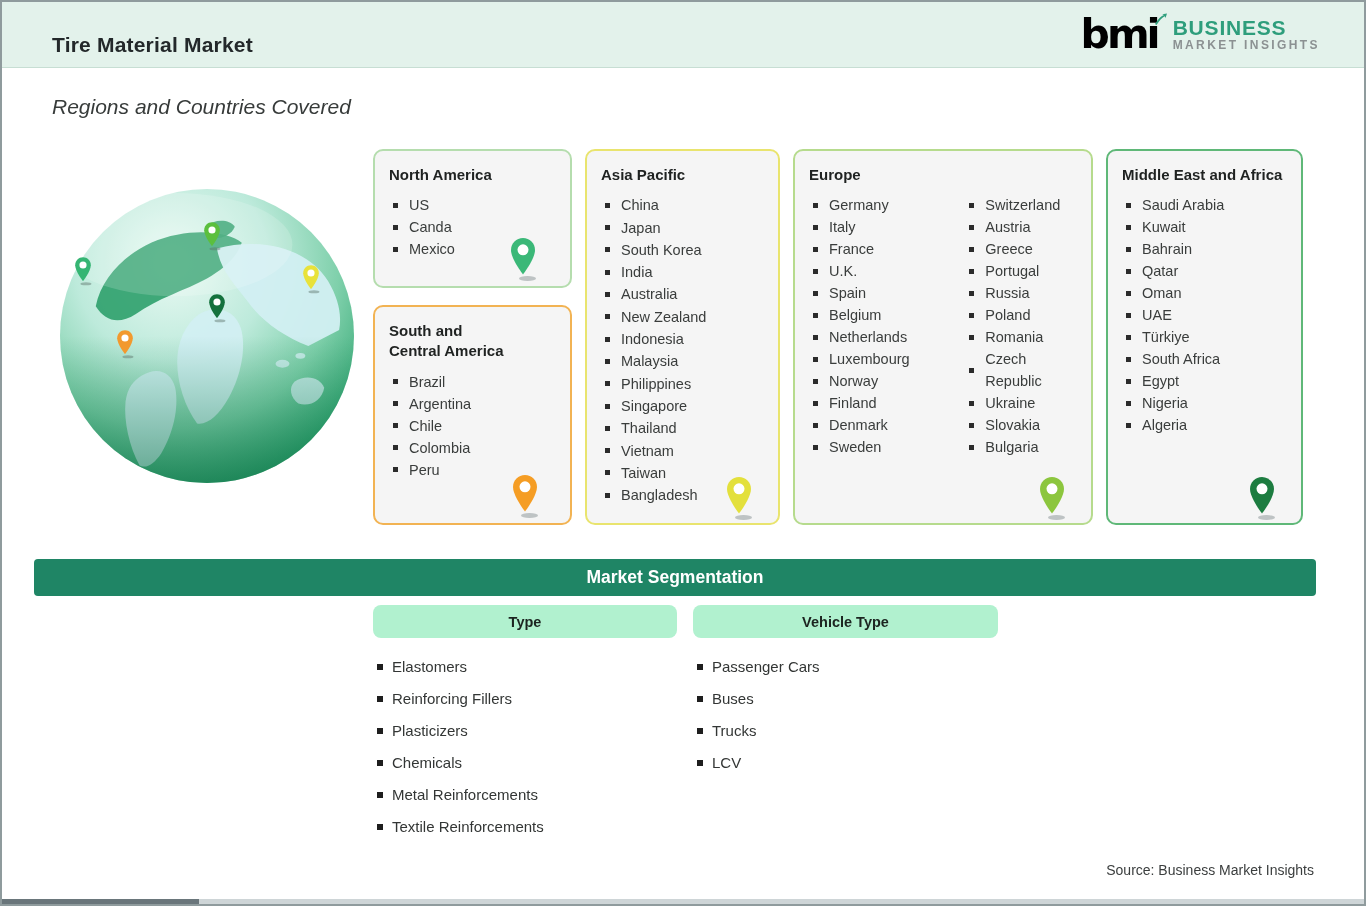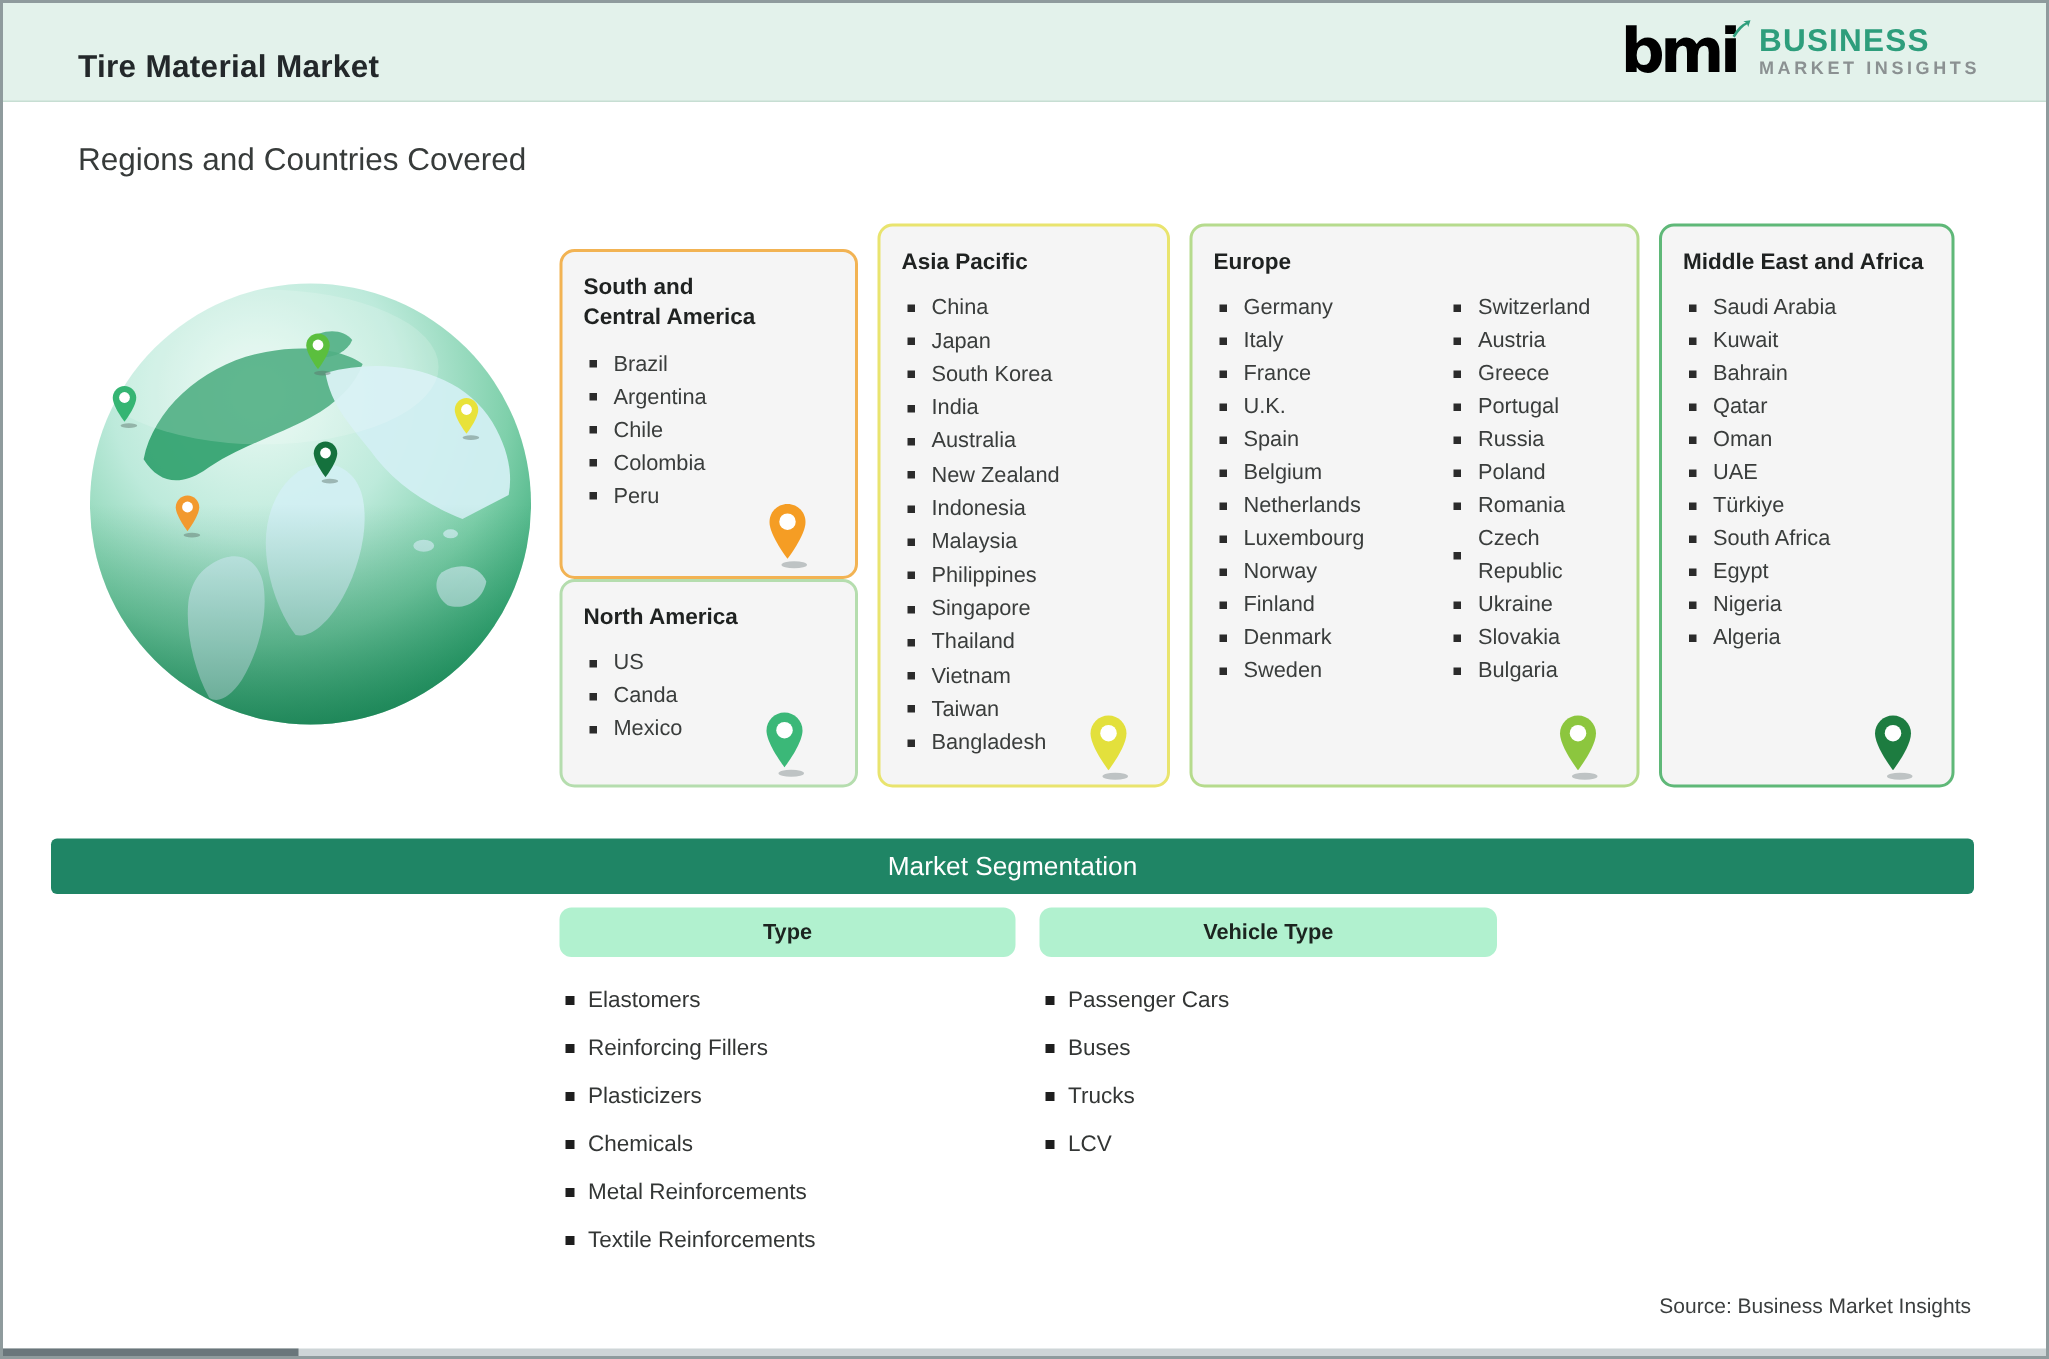--- a/index.html
+++ b/index.html
@@ -10,21 +10,21 @@
           padding:0 44px 0 50px;border-bottom:1px solid #c7ded3;box-sizing:border-box;}
   .header-title{font-size:21px;font-weight:bold;color:#23282a;letter-spacing:.2px;margin-top:20px;}
   .logo{display:flex;align-items:center;gap:9px;}
   .logo-mark{font-size:41px;font-weight:bold;color:#000000;letter-spacing:-3px;line-height:.9;
              position:relative;font-family:"DejaVu Sans",sans-serif;padding-right:6px;}
   .logo-arrow{position:absolute;top:-4px;right:-4px;}
   .logo-text{display:flex;flex-direction:column;line-height:1.05;}
   .logo-line1{font-size:21px;font-weight:bold;color:#2e9e7c;letter-spacing:.8px;}
   .logo-line2{font-size:12px;font-weight:bold;color:#8b9192;letter-spacing:2.4px;}
   
-  .page-title{margin:27px 0 0 50px;font-size:21px;font-weight:normal;color:#373b3a;}
+  .page-title{margin:27px 0 0 50px;font-size:21px;font-weight:normal;color:#373b3a;font-style:italic;}
   
   .regions-row{display:flex;margin:30px 0 0 48px;gap:13px;align-items:flex-start;}
   .globe-wrap{width:310px;height:376px;position:relative;flex:none;}
   .globe-svg{position:absolute;left:8px;top:38px;width:298px;height:298px;}
   .gpin{position:absolute;width:20px;height:30px;}
   .gpin1{left:23px;top:107px;}.gpin2{left:152px;top:72px;}.gpin3{left:251px;top:115px;}
   .gpin4{left:157px;top:144px;}.gpin5{left:65px;top:180px;}
   .region-col{width:199px;flex:none;}
   .tall-cards{display:flex;gap:13px;align-items:flex-start;}
   .region-card{background:#f5f5f5;border:2px solid #ccc;border-radius:10px;padding:10px 12px;
@@ -40,21 +40,21 @@
   .country-list{list-style:none;margin:7px 0 0;padding:0;}
   .rc-eu .country-list:first-child{width:152px;}
   .country{display:flex;align-items:center;font-size:14.5px;color:#3a3d3c;line-height:22px;}
   .rc-ap .country{line-height:22.3px;}
   .bullet-sq{width:5px;height:5px;background:#2b2b2b;margin:0 11px 0 6px;flex:none;}
   .card-pin{position:absolute;right:24px;bottom:2px;width:30px;height:46px;}
   .rc-na .card-pin{right:32px;bottom:4px;}
   .rc-sca .card-pin{right:30px;bottom:4px;}
   
   .seg-bar{margin:34px 48px 0 32px;height:37px;border-radius:4px;display:flex;align-items:center;
-           justify-content:center;color:#ffffff;font-size:17.5px;font-weight:normal;background:#1f8565;}
+           justify-content:center;color:#ffffff;font-size:17.5px;font-weight:bold;background:#1f8565;}
   .seg-groups{display:flex;gap:16px;margin:9px 0 0 371px;}
   .seg-group{width:304px;flex:none;}
   .seg-group.g2{width:305px;}
   .seg-chip{height:33px;border-radius:8px;display:flex;align-items:center;justify-content:center;
             font-size:14.5px;font-weight:bold;color:#1c2420;background:#b1f1cf;}
   .seg-list{list-style:none;margin:21px 0 0;padding:0 0 0 4px;}
   .seg-item{display:flex;align-items:center;font-size:15px;color:#333635;height:15px;margin-bottom:17px;}
   .seg-bullet{width:6px;height:6px;background:#1e1e1e;margin-right:9px;flex:none;}
   
   .source{position:absolute;right:50px;top:860px;font-size:14px;color:#3b3e3e;}
@@ -131,20 +131,44 @@
           <path class="pin-path" d="M15 2C8.4 2 3 7.3 3 14c0 9 12 24.5 12 24.5S27 23 27 14C27 7.3 21.6 2 15 2Z" fill="#14713d"></path>
           <circle cx="15" cy="13.8" r="5.5" fill="#fff"></circle>
         </svg>
       <svg class="gpin gpin5" viewBox="0 0 30 46">
           <ellipse cx="19.5" cy="42.5" rx="8.5" ry="2.4" fill="#5c7068" opacity="0.45"></ellipse>
           <path class="pin-path" d="M15 2C8.4 2 3 7.3 3 14c0 9 12 24.5 12 24.5S27 23 27 14C27 7.3 21.6 2 15 2Z" fill="#f2992e"></path>
           <circle cx="15" cy="13.8" r="5.5" fill="#fff"></circle>
         </svg>
     </div>
     <div class="region-col" id="slot-col1">
+        <div class="region-card rc-na" style="border-color: rgb(181, 221, 174);">
+          <div class="region-title">North America</div>
+          <div class="region-cols">
+            <ul class="country-list">
+              <li class="country">
+                <span class="bullet-sq"></span>
+                <span class="country-name">US</span>
+              </li>
+              <li class="country">
+                <span class="bullet-sq"></span>
+                <span class="country-name">Canda</span>
+              </li>
+              <li class="country">
+                <span class="bullet-sq"></span>
+                <span class="country-name">Mexico</span>
+              </li>
+            </ul>
+          </div>
+          <svg class="card-pin" viewBox="0 0 30 46">
+            <ellipse cx="19.5" cy="42.5" rx="8.5" ry="2.4" fill="#90999b" opacity="0.55"></ellipse>
+            <path d="M15 2C8.4 2 3 7.3 3 14c0 9 12 24.5 12 24.5S27 23 27 14C27 7.3 21.6 2 15 2Z" fill="#3bb878"></path>
+            <circle cx="15" cy="13.8" r="5.5" fill="#fff"></circle>
+          </svg>
+        </div>
         <div class="region-card rc-sca" style="border-color: rgb(242, 179, 83);">
           <div class="region-title">South and Central America</div>
           <div class="region-cols">
             <ul class="country-list">
               <li class="country">
                 <span class="bullet-sq"></span>
                 <span class="country-name">Brazil</span>
               </li>
               <li class="country">
                 <span class="bullet-sq"></span>
@@ -163,44 +187,20 @@
                 <span class="country-name">Peru</span>
               </li>
             </ul>
           </div>
           <svg class="card-pin" viewBox="0 0 30 46">
             <ellipse cx="19.5" cy="42.5" rx="8.5" ry="2.4" fill="#90999b" opacity="0.55"></ellipse>
             <path d="M15 2C8.4 2 3 7.3 3 14c0 9 12 24.5 12 24.5S27 23 27 14C27 7.3 21.6 2 15 2Z" fill="#f59d24"></path>
             <circle cx="15" cy="13.8" r="5.5" fill="#fff"></circle>
           </svg>
         </div>
-        <div class="region-card rc-na" style="border-color: rgb(181, 221, 174);">
-          <div class="region-title">North America</div>
-          <div class="region-cols">
-            <ul class="country-list">
-              <li class="country">
-                <span class="bullet-sq"></span>
-                <span class="country-name">US</span>
-              </li>
-              <li class="country">
-                <span class="bullet-sq"></span>
-                <span class="country-name">Canda</span>
-              </li>
-              <li class="country">
-                <span class="bullet-sq"></span>
-                <span class="country-name">Mexico</span>
-              </li>
-            </ul>
-          </div>
-          <svg class="card-pin" viewBox="0 0 30 46">
-            <ellipse cx="19.5" cy="42.5" rx="8.5" ry="2.4" fill="#90999b" opacity="0.55"></ellipse>
-            <path d="M15 2C8.4 2 3 7.3 3 14c0 9 12 24.5 12 24.5S27 23 27 14C27 7.3 21.6 2 15 2Z" fill="#3bb878"></path>
-            <circle cx="15" cy="13.8" r="5.5" fill="#fff"></circle>
-          </svg>
-        </div>
       </div>
     <div class="tall-cards" id="slot-tall">
         <div class="region-card rc-ap" style="border-color: rgb(233, 228, 110);">
           <div class="region-title">Asia Pacific</div>
           <div class="region-cols">
             <ul class="country-list">
               <li class="country">
                 <span class="bullet-sq"></span>
                 <span class="country-name">China</span>
               </li>

